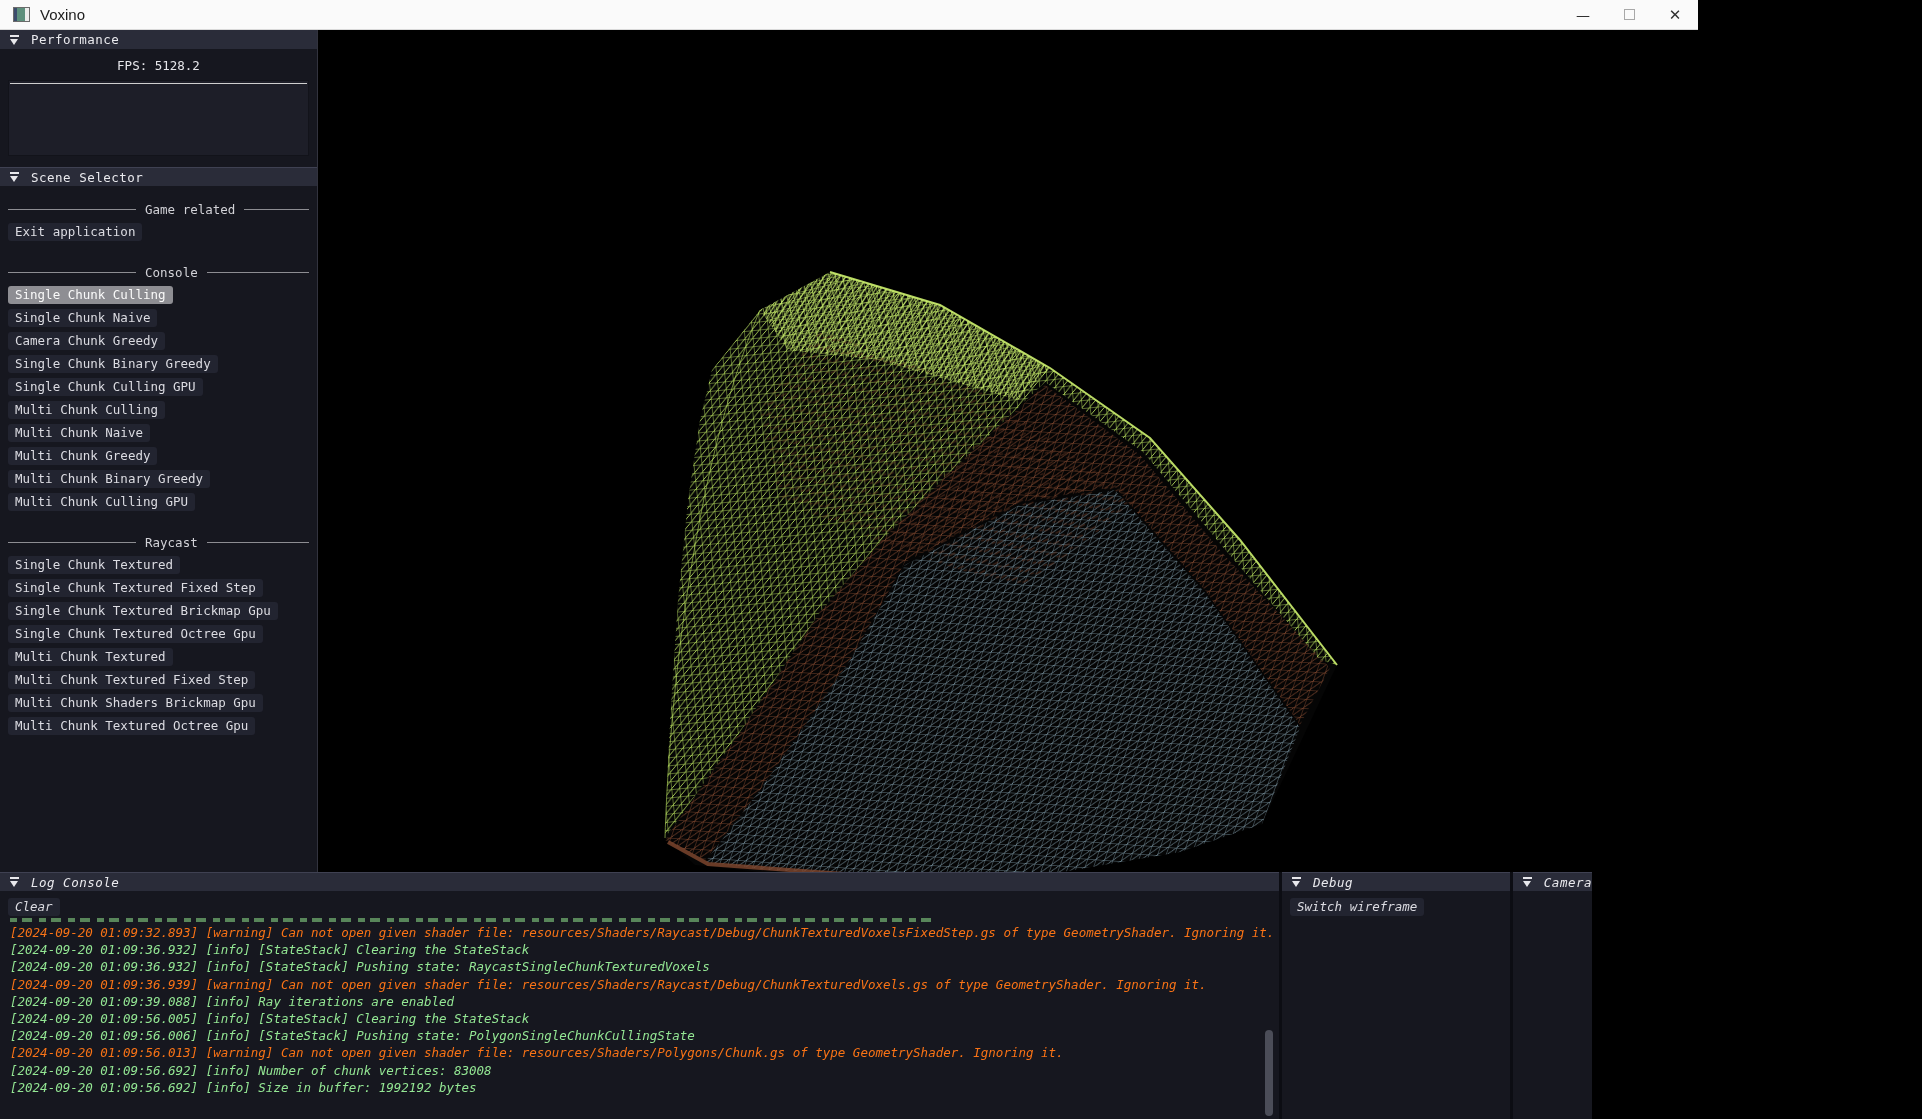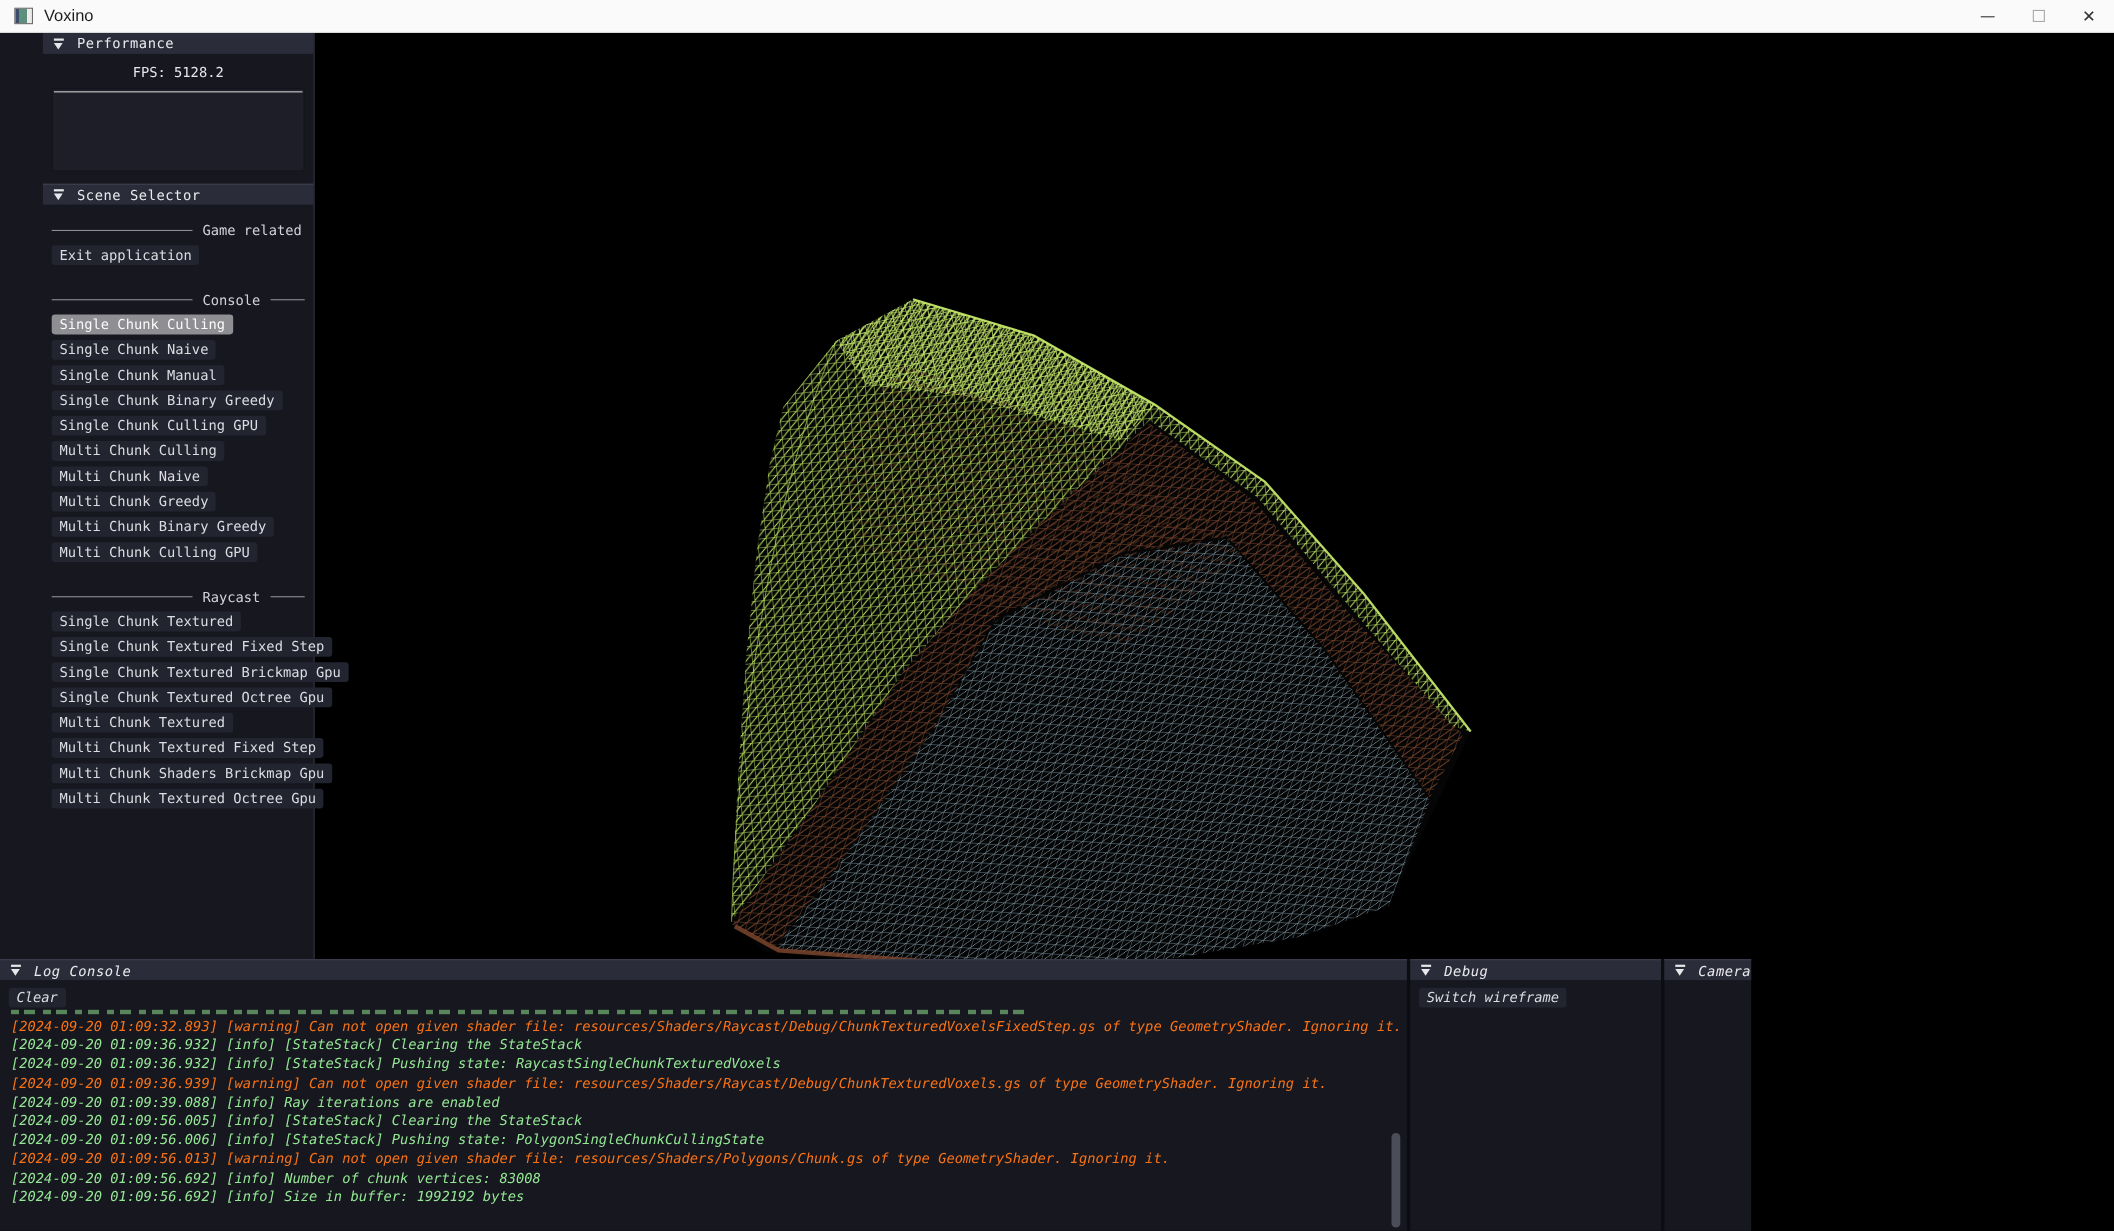--- a/index.html
+++ b/index.html
@@ -1,19 +1,19 @@
 <!DOCTYPE html>
 <html><head>
 <meta charset="utf-8">
 <style>
   * { margin:0; padding:0; box-sizing:border-box; }
   html,body { width:1922px; height:1119px; overflow:hidden; background:#000; font-family:"DejaVu Sans Mono", monospace; }
 
   
-  .titlebar { position:absolute; left:0; top:0; width:1922px; height:30px; background:#fafafa;
+  .titlebar { position:absolute; left:0; top:0; width:1698px; height:30px; background:#fafafa;
     display:flex; align-items:center; border-bottom:1px solid #d9d9d9; }
   .app-icon { width:17px; height:15px; margin-left:13px; border:1px solid #6b6b6b;
     background:linear-gradient(90deg,#3c4c6c 0 3px,#5d8f7c 3px 11px,#ececec 11px); }
   .app-title { font-family:"Liberation Sans", sans-serif; font-size:15px; color:#1c1c1c; margin-left:10px; }
   .win-controls { margin-left:auto; display:flex; height:100%; }
   .win-btn { width:46px; height:100%; display:flex; align-items:center; justify-content:center;
     font-size:14px; color:#303030; font-family:"DejaVu Sans", sans-serif; }
   .win-btn.max { color:#a8a8a8; }
   .win-btn.close { font-size:15px; }
 
@@ -24,22 +24,22 @@
   .collapse-arrow .bar { height:2px; background:#e8e8ec; margin-bottom:2px; }
   .collapse-arrow .tri { width:0; height:0; border-left:4.5px solid transparent;
     border-right:4.5px solid transparent; border-top:6px solid #e8e8ec; }
   .panel-title { font-size:12.5px; color:#eaeaee; letter-spacing:0.5px; }
 
   .btn { display:table; height:18px; line-height:18px; padding:0 7px; margin-top:5px;
     background:#222430; color:#dcdce2; font-size:12.5px; border-radius:3px; white-space:nowrap; }
   .btn.selected { background:#8e8e93; color:#fafafa; }
 
   
-  .left-panel { position:absolute; left:0; top:30px; width:286px; height:842px;
-    background:#16171f; border-right:1px solid #32333e;padding-left:39px; }
+  .left-panel { position:absolute; left:0; top:30px; width:318px; height:842px;
+    background:#16171f; border-right:1px solid #32333e; }
   .fps-label { text-align:center; margin-top:9px; font-size:12.5px; color:#e6e6ea; }
   .fps-plot { position:relative; margin:7px 8px 0; height:76px; background:#1d1e28; border:1px solid #12131a; }
   .fps-plot .flatline { position:absolute; left:1px; right:1px; top:2px; height:1px; background:#cfcfcf; }
 
   .scene-header { margin-top:11px; }
   .scene-content { padding:0 8px; }
   .sep { display:flex; align-items:center; margin:16px 0 6px; }
   .sep .line { height:1px; background:#8d8d92; flex:1; }
   .sep .line.l { flex:0 0 128px; }
   .sep .txt { font-size:12.5px; color:#d2d2d7; padding:0 9px; white-space:nowrap; }
@@ -148,21 +148,21 @@
     </div>
     <div class="btn">Exit application</div>
 
     <div class="sep gap">
       <div class="line l"></div>
         <div class="txt">Console</div>
         <div class="line"></div>
     </div>
     <div class="btn selected">Single Chunk Culling</div>
     <div class="btn">Single Chunk Naive</div>
-    <div class="btn">Single Chunk Manual</div>
+    <div class="btn">Camera Chunk Greedy</div>
     <div class="btn">Single Chunk Binary Greedy</div>
     <div class="btn">Single Chunk Culling GPU</div>
     <div class="btn">Multi Chunk Culling</div>
     <div class="btn">Multi Chunk Naive</div>
     <div class="btn">Multi Chunk Greedy</div>
     <div class="btn">Multi Chunk Binary Greedy</div>
     <div class="btn">Multi Chunk Culling GPU</div>
 
     <div class="sep gap">
       <div class="line l"></div>

